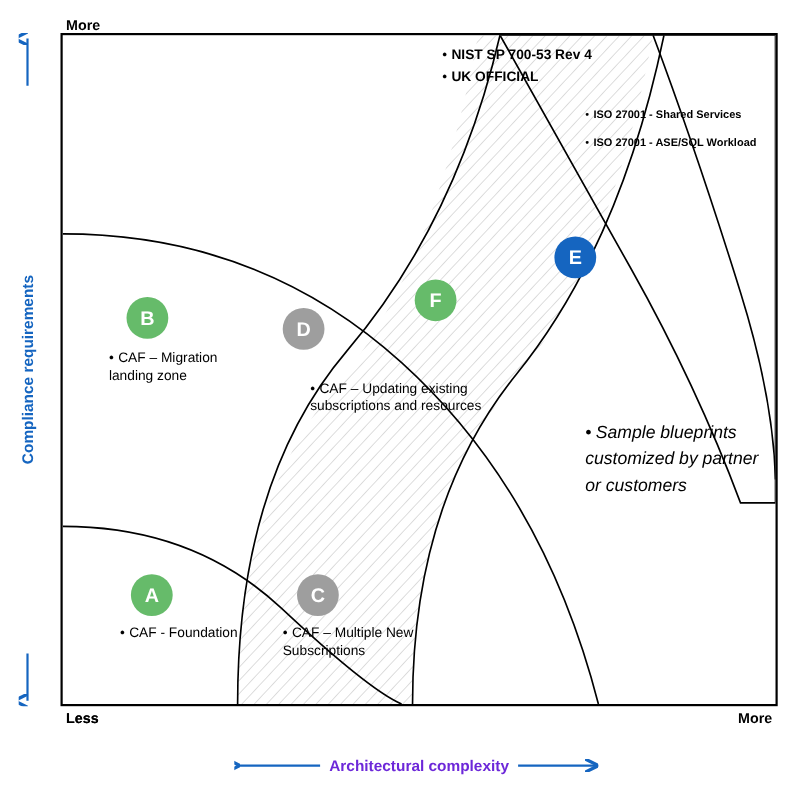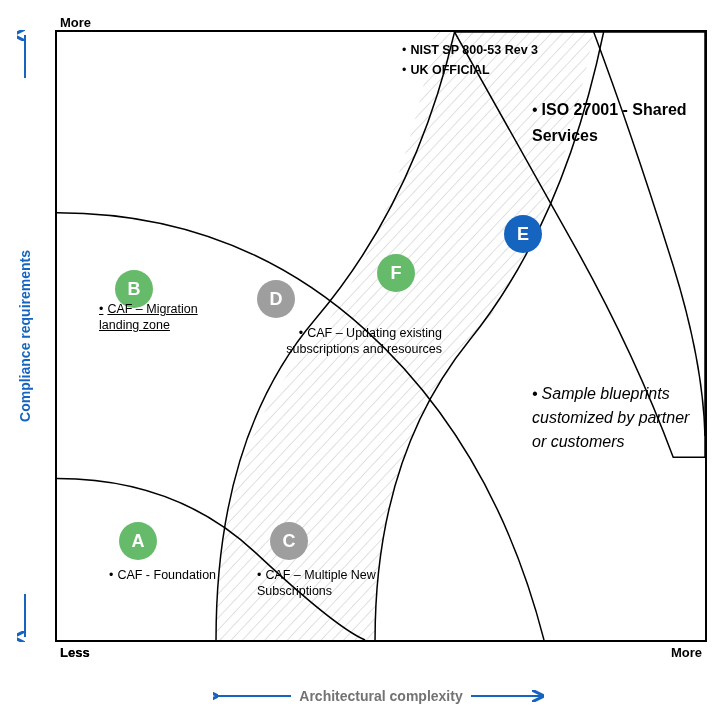--- a/index.html
+++ b/index.html
@@ -51,21 +51,21 @@
       font-size: 13px;
     }
     .y-less-label {
       position: absolute;
       bottom: 62px;
       left: 60px;
       font-weight: bold;
       font-size: 13px;
     }
     .x-axis-text {
-      color: #737373;
+      color: #6d28d9;
       font-weight: bold;
       font-size: 14px;
     }
     .x-less-label {
       position: absolute;
       bottom: 62px;
       left: 60px;
       font-weight: bold;
       font-size: 13px;
     }
@@ -170,47 +170,48 @@
     </svg>
 
     <div class="badge badge-green" style="left:62px; top:490px;">A</div>
 
     <div class="chart-label" style="left:52px; top:535px;">
       <span style="margin-right:4px;">•</span><span>CAF - Foundation</span>
     </div>
 
     <div class="badge badge-green" style="left:58px; top:238px;">B</div>
 
-    <div class="chart-label" style="left:42px; top:269px; max-width:130px;text-decoration:underline;">
+    <div class="chart-label" style="left:42px; top:285px; max-width:130px;">
       <span style="margin-right:4px;">•</span><span>CAF – Migration landing zone</span>
     </div>
 
     <div class="badge badge-gray" style="left:213px; top:490px;">C</div>
 
     <div class="chart-label" style="left:200px; top:535px; max-width:145px;">
       <span style="margin-right:4px;">•</span><span>CAF – Multiple New Subscriptions</span>
     </div>
 
     <div class="badge badge-gray" style="left:200px; top:248px;">D</div>
 
-    <div class="chart-label" style="left:225px; top:293px; max-width:160px;text-align:right;">
+    <div class="chart-label" style="left:225px; top:313px; max-width:160px;">
       <span style="margin-right:4px;">•</span><span>CAF – Updating existing subscriptions and resources</span>
     </div>
 
     <div class="badge badge-blue" style="left:447px; top:183px;">E</div>
 
     <div class="badge badge-green" style="left:320px; top:222px;">F</div>
 
     <div style="position:absolute; top:8px; left:345px; font-size:12.5px; line-height:1.6;">
-      <div><span style="margin-right:4px;">•</span><strong>NIST SP 800-53 Rev 3</strong></div>
+      <div><span style="margin-right:4px;">•</span><strong>NIST SP 700-53 Rev 4</strong></div>
       <div><span style="margin-right:4px;">•</span><strong>UK OFFICIAL</strong></div>
     </div>
 
-    <div style="position:absolute; top:65px; left:475px; font-size:16px; line-height:1.6; max-width:170px;">
+    <div style="position:absolute; top:65px; left:475px; font-size:10px; line-height:1.6; max-width:170px;">
       <div style="margin-bottom:10px;"><span style="margin-right:4px;">•</span><strong>ISO 27001 - Shared Services</strong></div>
+      <div><span style="margin-right:4px;">•</span><strong>ISO 27001 - ASE/SQL Workload</strong></div>
     </div>
 
     <div style="position:absolute; top:350px; left:475px; font-size:16px; line-height:1.5; max-width:165px;font-style:italic;">
       <span style="margin-right:4px;">•</span><span>Sample blueprints customized by partner or customers</span>
     </div>
 
   </div>
 
   <div style="position:absolute; bottom:18px; left:55px; right:15px; display:flex; align-items:center; justify-content:center; gap:6px;">
 

